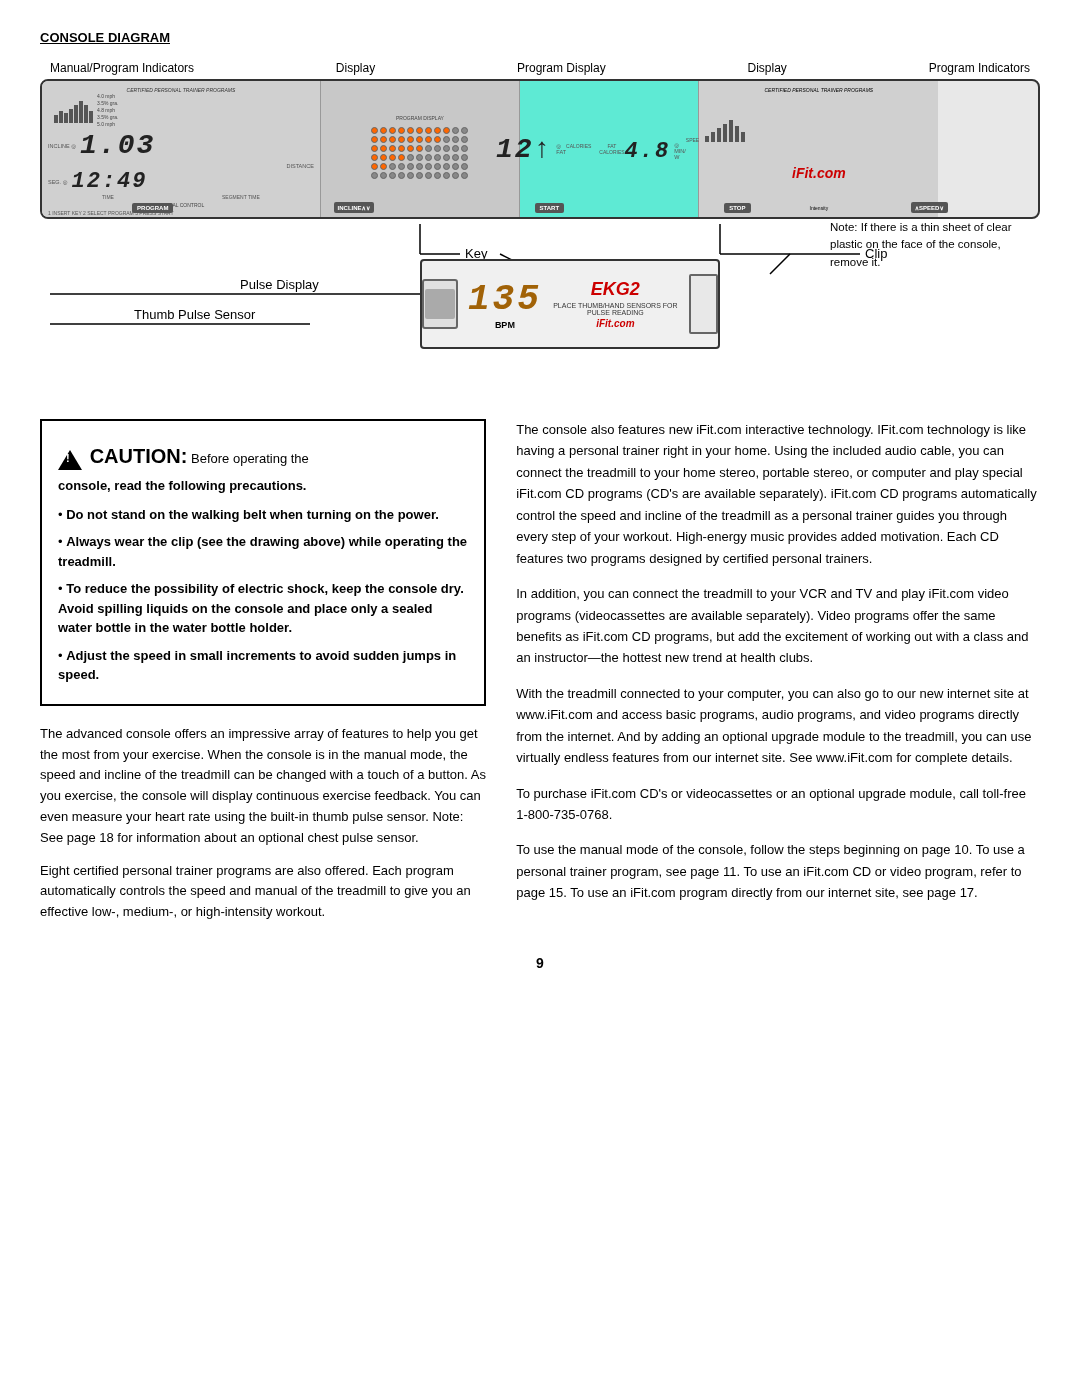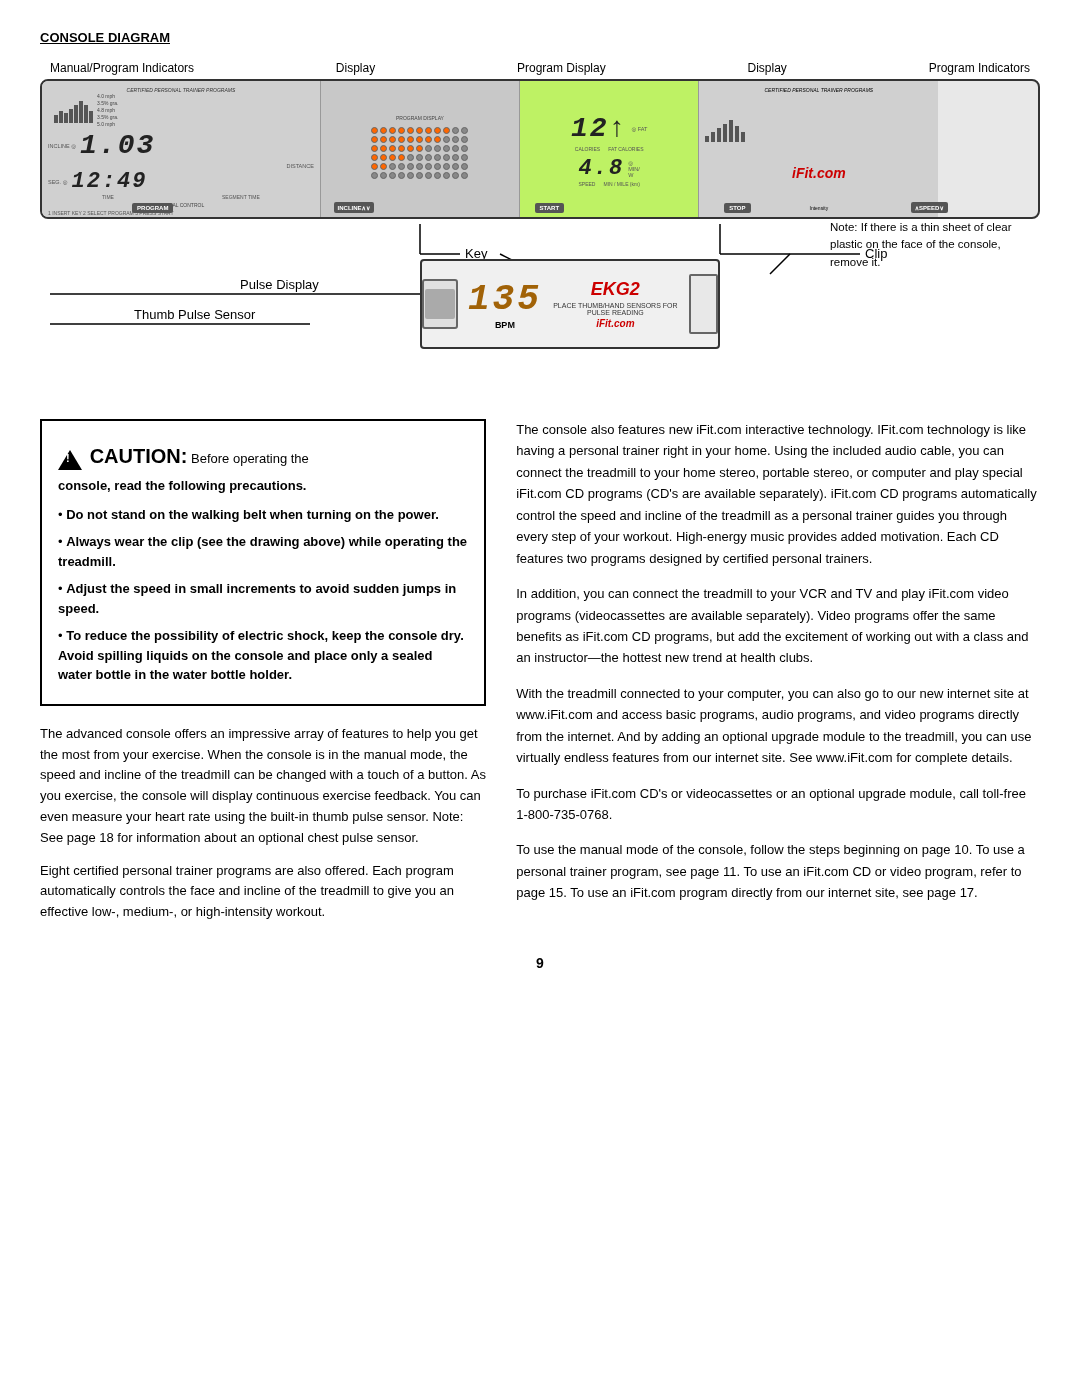--- a/index.html
+++ b/index.html
@@ -101,25 +101,24 @@
       height: 7px;
       border-radius: 50%;
       background: #888;
       border: 1px solid #666;
     }
     .dot.lit {
       background: #ff6600;
     }
     .console-right-section {
       width: 18%;
-      background: #bef264;
+      background: #5eead4;
       border-right: 1px solid #999;
       padding: 6px;
       display: flex;
-      flex-direction: column;
       align-items: center;
       justify-content: center;
     }
     .console-far-right {
       width: 24%;
       background: #d0d0d0;
       padding: 6px;
       display: flex;
       flex-direction: column;
       justify-content: space-between;
@@ -574,29 +573,29 @@
       </div>
       <div class="caution-bold-line">console, read the following precautions.</div>
 
       <div class="bullet-item">
         • <strong>Do not stand on the walking belt when turning on the power.</strong>
       </div>
       <div class="bullet-item">
         • <strong>Always wear the clip (see the drawing above) while operating the treadmill.</strong>
       </div>
       <div class="bullet-item">
+        • <strong>To reduce the possibility of electric shock, keep the console dry. Avoid spilling liquids on the console and place only a sealed water bottle in the water bottle holder.</strong>
+      </div>
+      <div class="bullet-item">
         • <strong>Adjust the speed in small increments to avoid sudden jumps in speed.</strong>
       </div>
-      <div class="bullet-item">
-        • <strong>To reduce the possibility of electric shock, keep the console dry. Avoid spilling liquids on the console and place only a sealed water bottle in the water bottle holder.</strong>
-      </div>
     </div>
 
     <div class="body-text">The advanced console offers an impressive array of features to help you get the most from your exercise. When the console is in the manual mode, the speed and incline of the treadmill can be changed with a touch of a button. As you exercise, the console will display continuous exercise feedback. You can even measure your heart rate using the built-in thumb pulse sensor. Note: See page 18 for information about an optional chest pulse sensor.</div>
-    <div class="body-text">Eight certified personal trainer programs are also offered. Each program automatically controls the face and incline of the treadmill to give you an effective low-, medium-, or high-intensity workout.</div>
+    <div class="body-text">Eight certified personal trainer programs are also offered. Each program automatically controls the speed and manual of the treadmill to give you an effective low-, medium-, or high-intensity workout.</div>
   </div>
 
   <div class="right-column">
     <div class="right-col-text">The console also features new iFit.com interactive technology. IFit.com technology is like having a personal trainer right in your home. Using the included audio cable, you can connect the treadmill to your home stereo, portable stereo, or computer and play special iFit.com CD programs (CD's are available separately). iFit.com CD programs automatically control the speed and incline of the treadmill as a personal trainer guides you through every step of your workout. High-energy music provides added motivation. Each CD features two programs designed by certified personal trainers.</div>
     <div class="right-col-text">In addition, you can connect the treadmill to your VCR and TV and play iFit.com video programs (videocassettes are available separately). Video programs offer the same benefits as iFit.com CD programs, but add the excitement of working out with a class and an instructor—the hottest new trend at health clubs.</div>
     <div class="right-col-text">With the treadmill connected to your computer, you can also go to our new internet site at www.iFit.com and access basic programs, audio programs, and video programs directly from the internet. And by adding an optional upgrade module to the treadmill, you can use virtually endless features from our internet site. See www.iFit.com for complete details.</div>
     <div class="right-col-text">To purchase iFit.com CD's or videocassettes or an optional upgrade module, call toll-free 1-800-735-0768.</div>
     <div class="right-col-text">
       <strong>To use the manual mode of the console</strong>, follow the steps beginning on page 10. <strong>To use a personal trainer program</strong>, see page 11. <strong>To use an iFit.com CD or video program</strong>, refer to page 15. <strong>To use an iFit.com program directly from our internet site</strong>, see page 17.
     </div>

